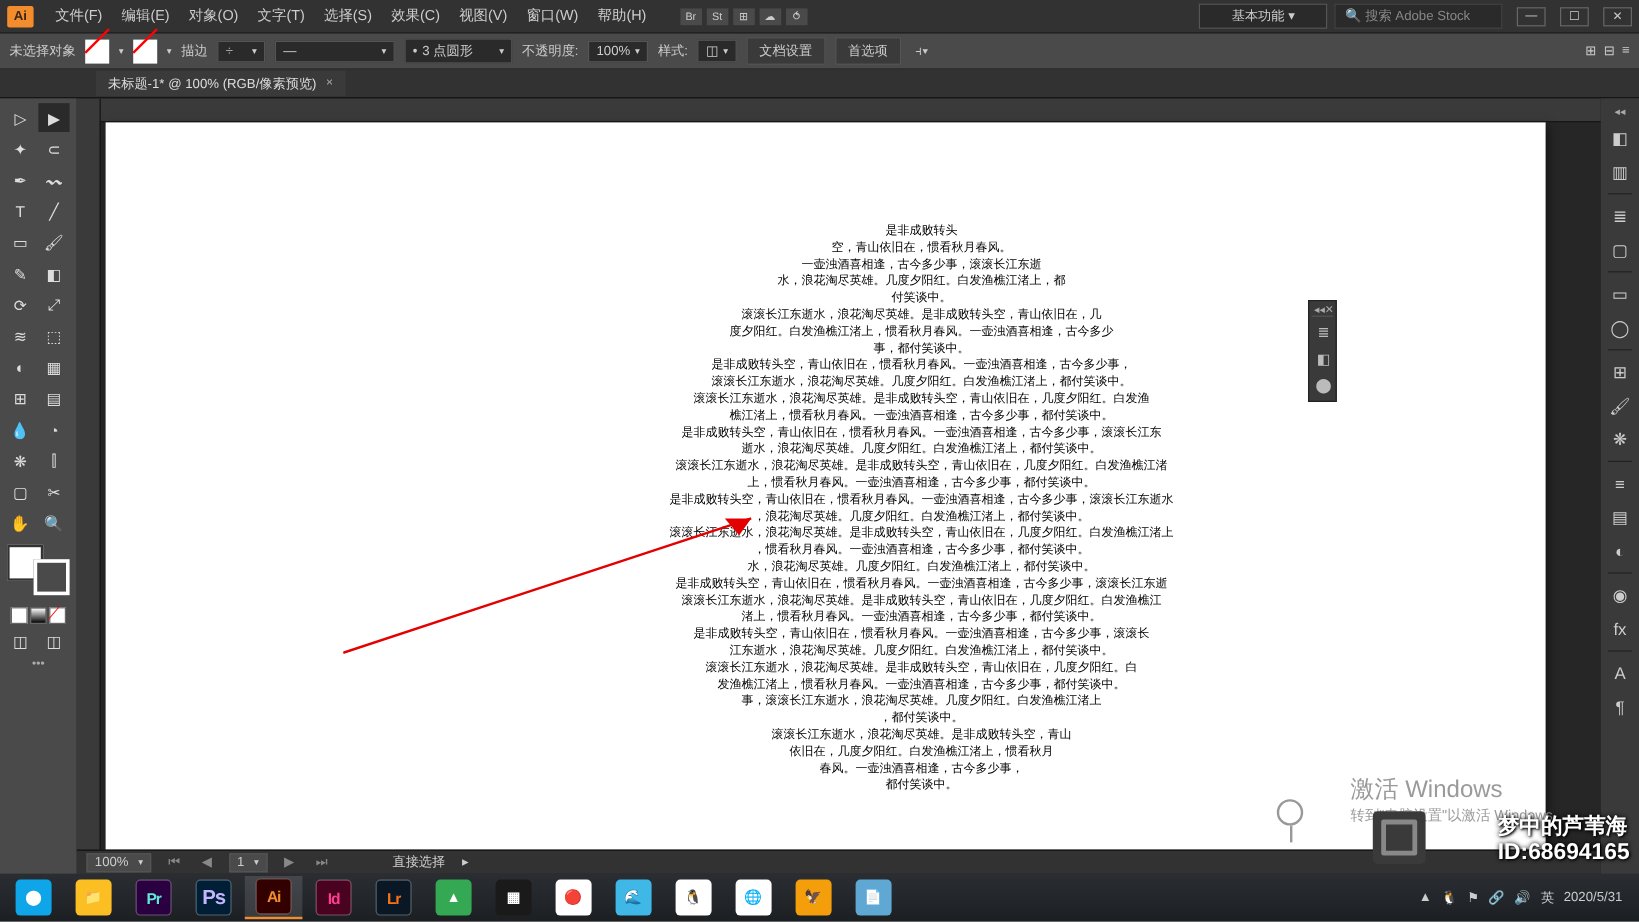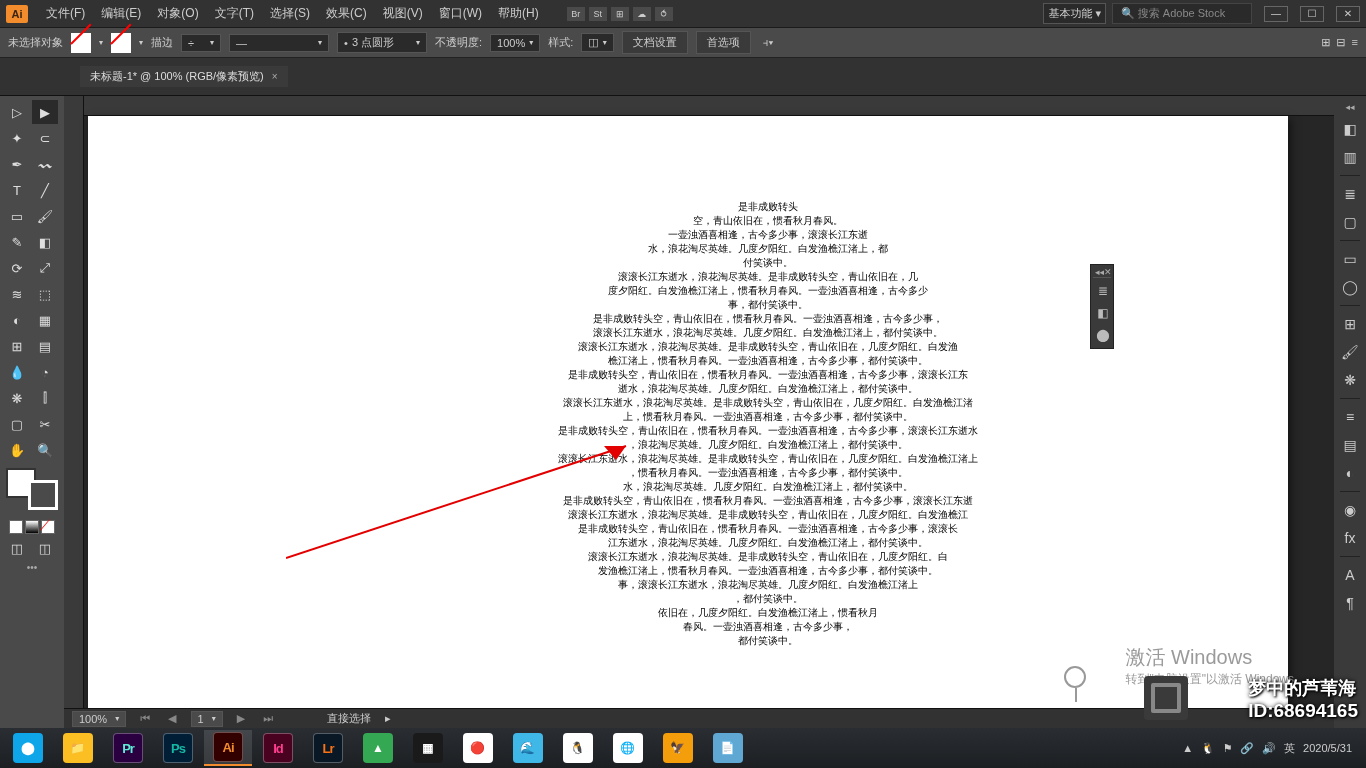--- a/index.html
+++ b/index.html
@@ -2,30 +2,30 @@
 <html><head>
 <meta charset="utf-8">
 <style>
 *{margin:0;padding:0;box-sizing:border-box;font-family:"Microsoft YaHei",sans-serif;user-select:none}
 body{width:1366px;height:768px;background:#323232;overflow:hidden;position:relative}
 .menubar{height:28px;background:#323232;display:flex;align-items:center;padding:0 6px;font-size:12px;color:#ccc;border-bottom:1px solid #1a1a1a}
 .ai-logo{width:22px;height:18px;background:#f28c2d;color:#3a2416;font-weight:bold;font-size:11px;display:flex;align-items:center;justify-content:center;margin-right:10px;border-radius:2px}
 .menu-item{padding:0 8px;cursor:pointer}
 .menubar-right{margin-left:auto;display:flex;align-items:center;gap:6px}
 .mini-btn{width:18px;height:14px;background:#4a4a4a;display:flex;align-items:center;justify-content:center;font-size:9px;color:#ccc}
-.workspace-dd{background:#2a2a2a;padding:2px 4px;font-size:11px;color:#ccc;border:1px solid #555}
+.workspace-dd{background:#2a2a2a;padding:2px 26px;font-size:11px;color:#ccc;border:1px solid #555}
 .search-box{background:#2a2a2a;padding:2px 8px;font-size:11px;color:#888;width:140px;border:1px solid #444}
 .win-ctrl{width:24px;height:16px;border:1px solid #666;margin-left:6px;font-size:10px;display:flex;align-items:center;justify-content:center;color:#ccc}
 .controlbar{height:30px;background:#4a4a4a;display:flex;align-items:center;padding:0 8px;font-size:11px;color:#ccc;gap:8px;border-bottom:1px solid #222}
 .cb-swatch{width:20px;height:20px;background:#fff;position:relative}
 .cb-swatch::after{content:"";position:absolute;left:0;top:50%;width:140%;height:2px;background:red;transform:rotate(-45deg);transform-origin:left}
 .cb-dd{background:#2a2a2a;padding:2px 6px;border:1px solid #555;min-width:50px;display:flex;align-items:center;gap:4px}
 .cb-dd::after{content:"▾";font-size:8px;margin-left:auto}
 .cb-btn{background:#3a3a3a;padding:3px 10px;border:1px solid #555}
-.tab-strip{height:38px;background:#323232;display:flex;align-items:center;padding-left:80px;font-size:11px;color:#ddd;border-bottom:1px solid #111}
+.tab-strip{height:24px;background:#323232;display:flex;align-items:center;padding-left:80px;font-size:11px;color:#ddd;border-bottom:1px solid #111}
 .doc-tab{background:#3a3a3a;padding:3px 10px;display:flex;align-items:center;gap:8px}
 .doc-tab .x{font-size:10px;color:#aaa}
 .workspace{display:flex;height:650px}
 .toolbox{width:64px;background:#4a4a4a;display:flex;flex-wrap:wrap;padding:4px;gap:2px;align-content:flex-start}
 .tool{width:26px;height:24px;display:flex;align-items:center;justify-content:center;font-size:13px;color:#ddd;cursor:pointer}
 .tool.active{background:#2a2a2a}
 .fillstroke{width:52px;height:42px;position:relative;margin:4px auto}
 .fillstroke .fill{position:absolute;width:30px;height:30px;background:#fff;border:2px solid #333;top:0;left:0}
 .fillstroke .stroke{position:absolute;width:30px;height:30px;background:#4a4a4a;border:3px solid #fff;bottom:0;right:0}
 .colormode{display:flex;gap:2px;width:100%;justify-content:center;margin-top:4px}
@@ -195,26 +195,28 @@
           <div class="l">逝水，浪花淘尽英雄。几度夕阳红。白发渔樵江渚上，都付笑谈中。</div>
           <div class="l">滚滚长江东逝水，浪花淘尽英雄。是非成败转头空，青山依旧在，几度夕阳红。白发渔樵江渚</div>
           <div class="l">上，惯看秋月春风。一壶浊酒喜相逢，古今多少事，都付笑谈中。</div>
           <div class="l">是非成败转头空，青山依旧在，惯看秋月春风。一壶浊酒喜相逢，古今多少事，滚滚长江东逝水</div>
           <div class="l">，浪花淘尽英雄。几度夕阳红。白发渔樵江渚上，都付笑谈中。</div>
           <div class="l">滚滚长江东逝水，浪花淘尽英雄。是非成败转头空，青山依旧在，几度夕阳红。白发渔樵江渚上</div>
           <div class="l">，惯看秋月春风。一壶浊酒喜相逢，古今多少事，都付笑谈中。</div>
           <div class="l">水，浪花淘尽英雄。几度夕阳红。白发渔樵江渚上，都付笑谈中。</div>
           <div class="l">是非成败转头空，青山依旧在，惯看秋月春风。一壶浊酒喜相逢，古今多少事，滚滚长江东逝</div>
           <div class="l">滚滚长江东逝水，浪花淘尽英雄。是非成败转头空，青山依旧在，几度夕阳红。白发渔樵江</div>
+          <div class="l">渚上，惯看秋月春风。一壶浊酒喜相逢，古今多少事，都付笑谈中。</div>
           <div class="l">是非成败转头空，青山依旧在，惯看秋月春风。一壶浊酒喜相逢，古今多少事，滚滚长</div>
           <div class="l">江东逝水，浪花淘尽英雄。几度夕阳红。白发渔樵江渚上，都付笑谈中。</div>
           <div class="l">滚滚长江东逝水，浪花淘尽英雄。是非成败转头空，青山依旧在，几度夕阳红。白</div>
           <div class="l">发渔樵江渚上，惯看秋月春风。一壶浊酒喜相逢，古今多少事，都付笑谈中。</div>
           <div class="l">事，滚滚长江东逝水，浪花淘尽英雄。几度夕阳红。白发渔樵江渚上</div>
           <div class="l">，都付笑谈中。</div>
+          <div class="l">滚滚长江东逝水，浪花淘尽英雄。是非成败转头空，青山</div>
           <div class="l">依旧在，几度夕阳红。白发渔樵江渚上，惯看秋月</div>
           <div class="l">春风。一壶浊酒喜相逢，古今多少事，</div>
           <div class="l">都付笑谈中。</div>
         </div>
       <svg class="arrow" style="left:198px;top:320px" width="360" height="130">
         <line x1="0" y1="122" x2="340" y2="10"></line>
         <polygon points="340,10 318,10 330,24"></polygon>
       </svg>
     </div>
     <div class="floating-panel">
@@ -282,21 +284,21 @@
       <div class="tb-app">
         <div class="app-icon" style="background: rgb(14, 165, 233);">⬤</div>
       </div>
       <div class="tb-app">
         <div class="app-icon" style="background: rgb(251, 191, 36);">📁</div>
       </div>
       <div class="tb-app">
         <div class="app-icon" style="background: rgb(42, 0, 64); font-size: 13px; letter-spacing: -1px; border: 1px solid rgba(255, 255, 255, 0.3); color: #5eead4;">Pr</div>
       </div>
       <div class="tb-app">
-        <div class="app-icon" style="background: rgb(0, 30, 54); font-size: 13px; letter-spacing: -1px; border: 1px solid rgba(255, 255, 255, 0.3); color: #14b8a6;">Ps</div>
+        <div class="app-icon" style="background: rgb(0, 30, 54); font-size: 17px; letter-spacing: -1px; border: 1px solid rgba(255, 255, 255, 0.3); color: #c4b5fd;">Ps</div>
       </div>
       <div class="tb-app active">
         <div class="app-icon" style="background: rgb(51, 0, 0); font-size: 13px; letter-spacing: -1px; border: 1px solid rgba(255, 255, 255, 0.3); color: rgb(242, 140, 45);">Ai</div>
       </div>
       <div class="tb-app">
         <div class="app-icon" style="background: rgb(73, 2, 31); font-size: 13px; letter-spacing: -1px; border: 1px solid rgba(255, 255, 255, 0.3); color: rgb(255, 62, 143);">Id</div>
       </div>
       <div class="tb-app">
         <div class="app-icon" style="background: rgb(10, 24, 38); font-size: 13px; letter-spacing: -1px; border: 1px solid rgba(255, 255, 255, 0.3); color: #f97316;">Lr</div>
       </div>

